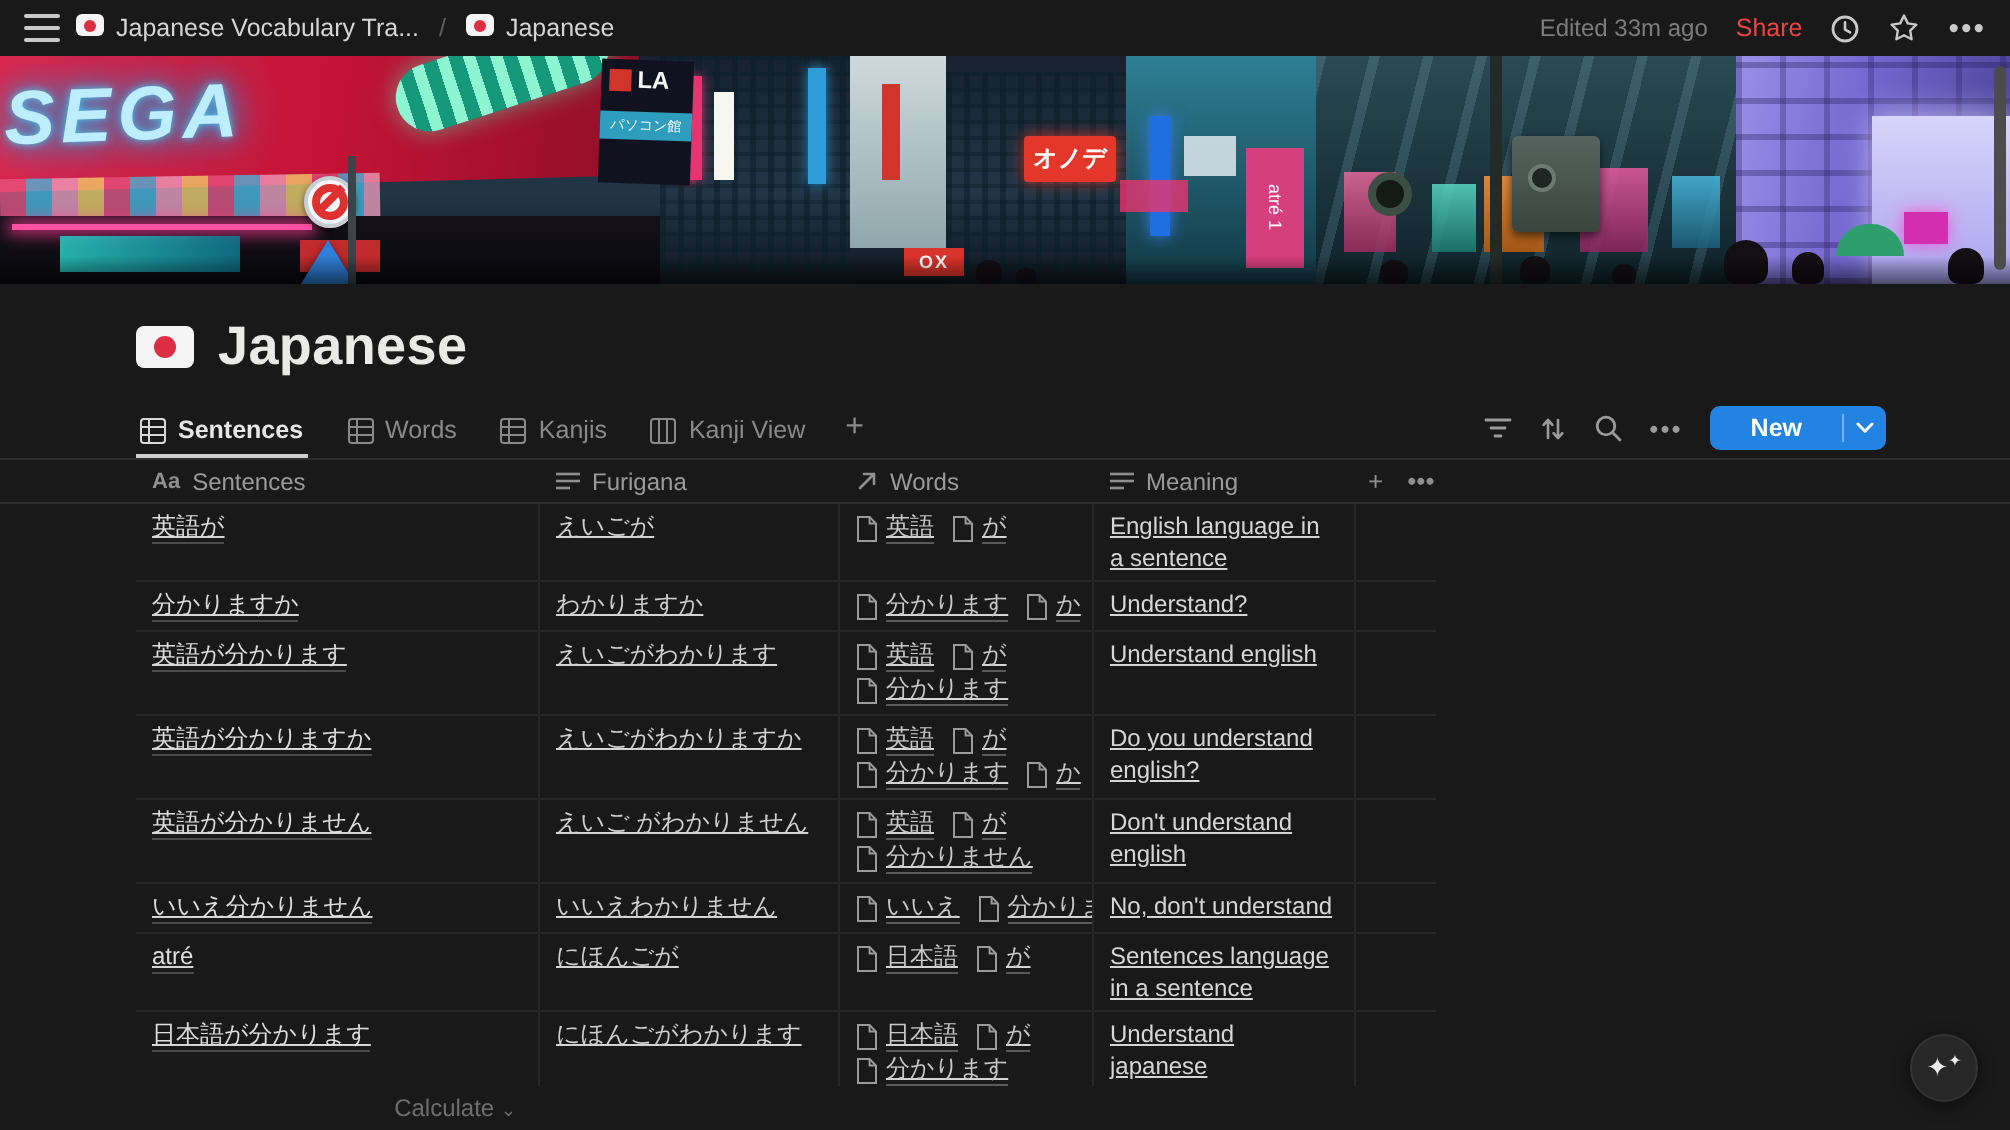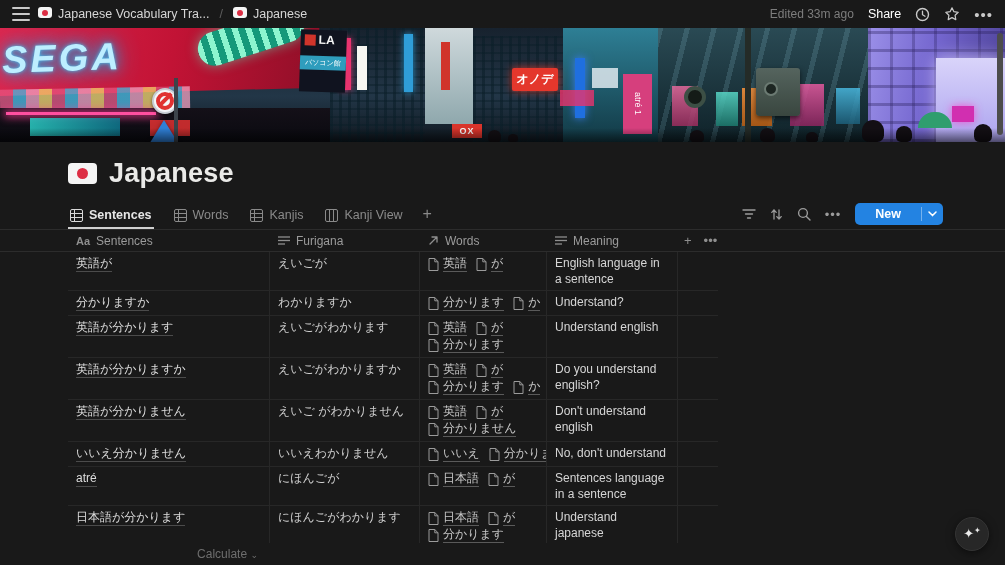--- a/index.html
+++ b/index.html
@@ -15,21 +15,21 @@
   .hamburger { width:18px; height:14px; display:flex; flex-direction:column; justify-content:space-between; cursor:pointer; }
   .hamburger span { height:2px; background:#c9c9c9; border-radius:1px; }
   .crumb { display:flex; gap:6px; color:#d6d6d6; cursor:pointer; }
   .crumb-sep { color:#5f5f5f; margin:0 2px; }
   .flag { background:#f5f5f5; border-radius:3px; position:relative; flex:none; }
   .flag::after { content:""; position:absolute; inset:0; margin:auto; background:#dd2e44; border-radius:50%; }
   .flag.sm { width:14px; height:11px; } .flag.sm::after { width:6px; height:6px; }
   .flag.lg { width:29px; height:21px; border-radius:4px; } .flag.lg::after { width:11px; height:11px; }
   .topbar-right { margin-left:auto; display:flex; align-items:center; gap:14px; }
   .edited { color:#7d7d7d; font-size:12px; }
-  .share { color:#ffffff; cursor:pointer;text-align:center; }
+  .share { color:#ef4444; cursor:pointer;text-align:center; }
   .tb-icon { color:#c9c9c9; cursor:pointer; display:flex; align-items:center; }
   .dots { color:#c9c9c9; font-size:15px; letter-spacing:1px; cursor:pointer; }
 
   
   .cover { position:absolute; top:28px; left:0; width:1005px; height:114px; overflow:hidden;
            background:linear-gradient(180deg,#17222e 0%, #223647 60%, #101820 100%); }
   .cover * { position:absolute; }
   .bldg-teal  { background:linear-gradient(180deg,#3a93a8,#16434f); }
   .win-v { background-image:repeating-linear-gradient(90deg, rgba(10,30,40,.55) 0 3px, transparent 3px 9px),
                            repeating-linear-gradient(0deg, rgba(10,30,40,.45) 0 2px, transparent 2px 8px); }
@@ -55,21 +55,21 @@
 
   
   .thead { display:flex; align-items:center; border-top:1px solid #2c2c2c; border-bottom:1px solid #2c2c2c;
            height:23px; padding-left:68px; margin-top:0; color:#9b9b9b; font-size:12px; }
   .th { display:flex; align-items:center; gap:6px; padding:0 8px; height:100%; cursor:pointer; }
   .th .aa { font-size:11px; font-weight:700; color:#8f8f8f; }
   .c1 { width:202px; } .c2 { width:150px; } .c3 { width:127px; } .c4 { width:131px; }
   .th-plus, .th-dots { color:#8f8f8f; padding:0 6px; cursor:pointer; font-size:13px; }
 
   .tbody { margin-left:68px; width:650px; overflow:hidden; height:312px; }
-  .trow { display:flex; border-bottom:1px solid #272727; width:650px; align-items:stretch; }
+  .trow { display:flex; border-bottom:1px solid #272727; width:650px; align-items:stretch;text-decoration:underline; }
   .cell { padding:3px 8px; font-size:12px; line-height:16px; border-right:1px solid #272727; overflow:hidden; }
   .cell.sent span { color:#dedede; border-bottom:1px solid rgba(255,255,255,.22); padding-bottom:1px; }
   .cell.furi { color:#d0d0d0; }
   .cell.mean { color:#d6d6d6; }
   .word-line { display:flex; gap:9px; white-space:nowrap; margin:1px 0; align-items:center; }
   .word-chip { display:inline-flex; align-items:center; gap:4px; cursor:pointer; }
   .word-chip .word-text { color:#c8c8c8; border-bottom:1px solid #5a5a5a; font-size:12px; line-height:15px; }
   .word-chip svg { flex:none; }
 
   .tfoot { position:absolute; bottom:0; left:0; width:1005px; height:22px; background:#191919; display:flex; align-items:center; }

